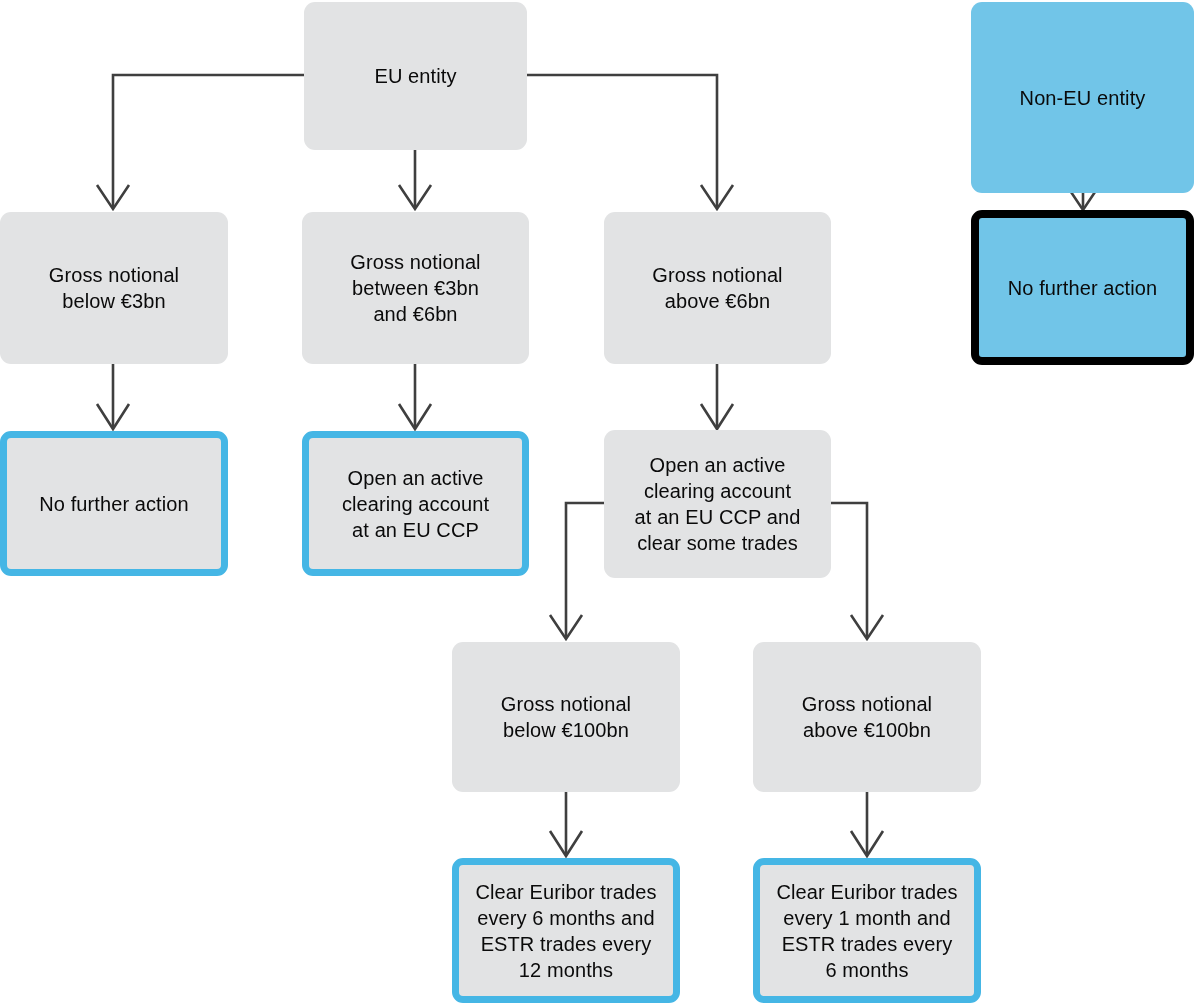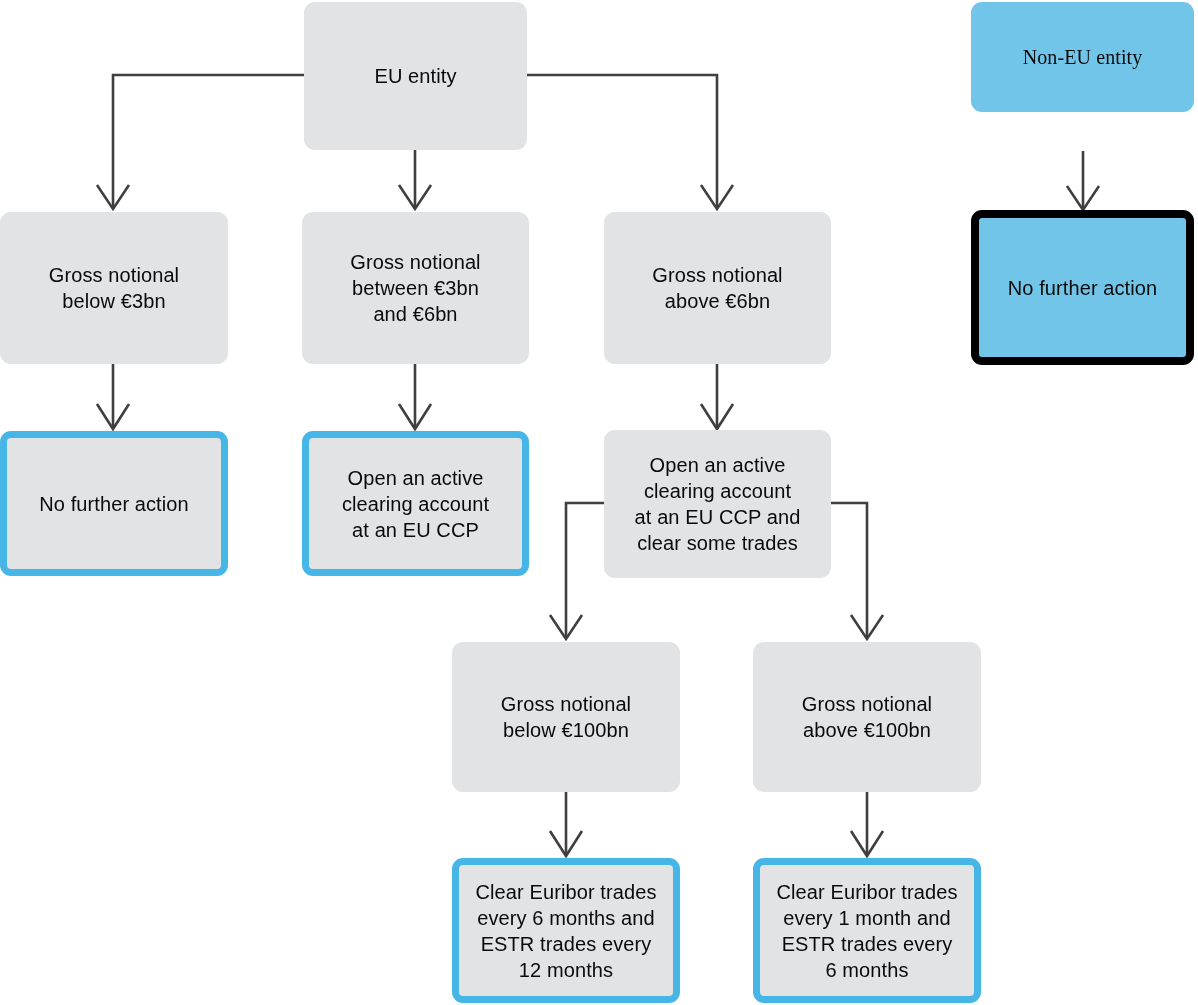--- a/index.html
+++ b/index.html
@@ -91,21 +91,21 @@
 
       <path d="M 1083 151 L 1083 209"></path>
       <path d="M 1067 186 L 1083 210 L 1099 186"></path>
     </g>
   </svg>
 
   <div class="node fill-grey" style="left:304px; top:2px; width:223px; height:148px;">
     <span class="label">EU entity</span>
   </div>
 
-  <div class="node fill-blue" style="left:971px; top:2px; width:223px; height:110px;font-family:Liberation Serif, serif;">
+  <div class="node fill-blue" style="left:971px; top:2px; width:223px; height:191px;">
     <span class="label">Non-EU entity</span>
   </div>
 
   <div class="node outline-black" style="left:971px; top:210px; width:223px; height:155px;">
     <span class="label">No further action</span>
   </div>
 
   <div class="node fill-grey" style="left:0px; top:212px; width:228px; height:152px;">
     <span class="label">Gross notional
 below €3bn</span>

